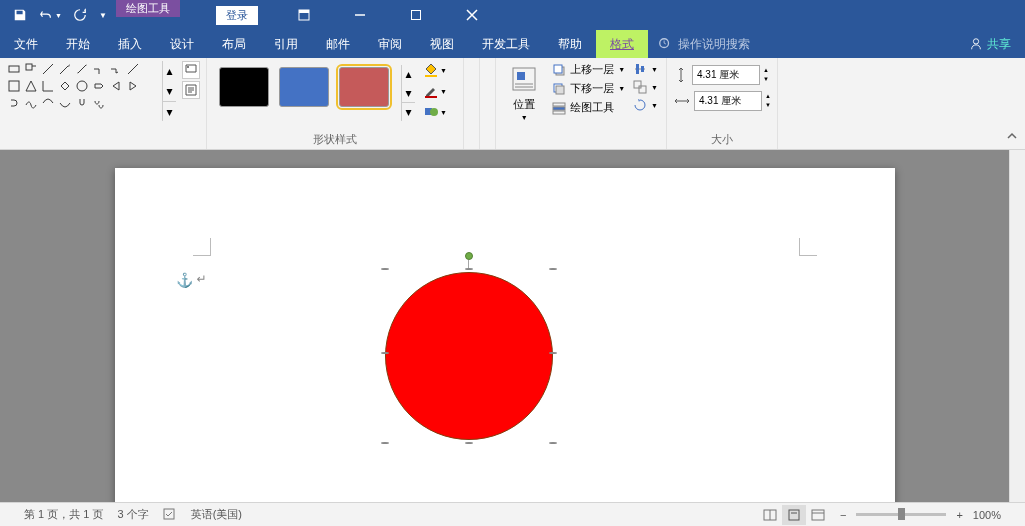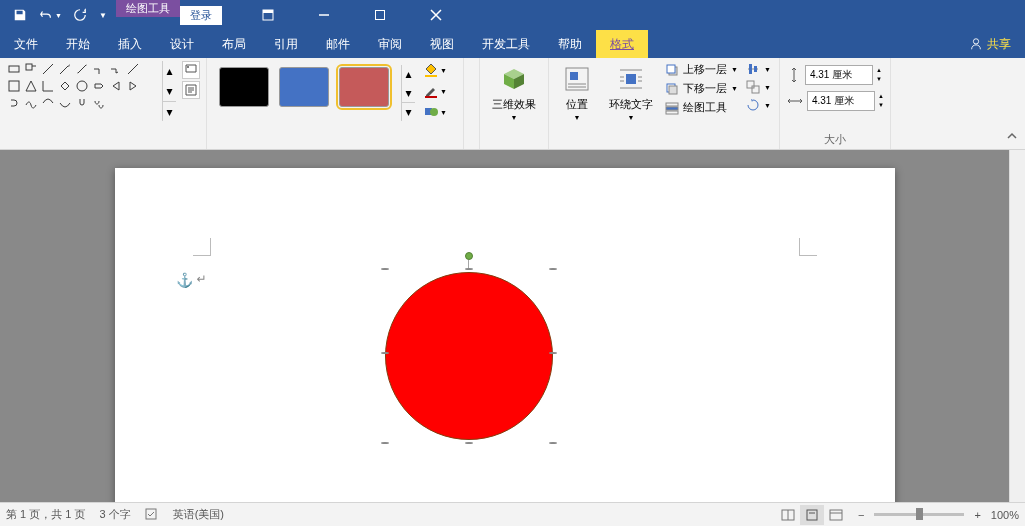--- a/index.html
+++ b/index.html
@@ -2,30 +2,30 @@
 <html><head>
 <meta charset="utf-8">
 <style>
 * { margin: 0; padding: 0; box-sizing: border-box; font-family: "Microsoft YaHei", sans-serif; }
 body { width: 1025px; height: 526px; background: #fff; overflow: hidden; font-size: 12px; }
 
 .titlebar { height: 30px; background: #2b579a; display: flex; align-items: center; color: #fff; }
 .qat { display: flex; align-items: center; gap: 2px; padding: 0 6px; }
 .qat-btn { width: 28px; height: 26px; display: flex; align-items: center; justify-content: center; cursor: pointer; }
 .title-center { flex: 1; text-align: center; font-size: 12px; }
-.win-controls { display: flex; align-items: center; gap: 16px; }
+.win-controls { display: flex; align-items: center; gap: 16px; margin-left: 36px; }
 .login-btn { background: #fff; color: #2b579a; padding: 2px 10px; margin-right: 10px; font-size: 11px; }
 .win-btn { width: 40px; height: 30px; display: flex; align-items: center; justify-content: center; cursor: pointer; }
 
 .tabbar { height: 28px; background: #2b579a; display: flex; align-items: stretch; }
 .tab { padding: 0 14px; color: #fff; font-size: 12px; display: flex; align-items: center; cursor: pointer; }
 .tab.context { background: #7b4fa0; position: relative; }
-.tab.context.active { background: #fde047; color: #7b4fa0; text-decoration: underline; }
+.tab.context.active { background: #bef264; color: #7b4fa0; text-decoration: underline; }
 .search-area { display: flex; align-items: center; color: #b8c7e0; margin-left: 10px; font-size: 12px; gap: 6px; }
-.share-btn { margin-left: auto; padding: 0 14px; color: #fde047; display: flex; align-items: center; gap: 4px; }
+.share-btn { margin-left: auto; padding: 0 14px; color: #5eead4; display: flex; align-items: center; gap: 4px; }
 
 .ribbon { height: 92px; background: #f3f3f3; border-bottom: 1px solid #d4d4d4; display: flex; position: relative; }
 .group { border-right: 1px solid #e1e1e1; display: flex; flex-direction: column; padding: 3px 6px 0; }
 .group-content { flex: 1; display: flex; align-items: flex-start; gap: 4px; }
 .group-label { text-align: center; font-size: 11px; color: #666; padding: 2px 0; position: relative; }
 
 .shapes-gallery { width: 150px; }
 .shapes-grid { display: flex; flex-wrap: wrap; gap: 1px; width: 135px; }
 .shape-cell { width: 16px; height: 16px; display: flex; align-items: center; justify-content: center; border: 1px solid transparent; cursor: pointer; }
 .gallery-expand { width: 14px; display: flex; flex-direction: column; border-left: 1px solid #ccc; margin-left: 2px; }
@@ -64,21 +64,21 @@
 .circle { width: 100%; height: 100%; background: #ff0000; border-radius: 50%; border: 1px solid #843c0c; }
 .handle { width: 8px; height: 8; background: #a6a6a6; border: 1px solid #888; border-radius: 50%; position: absolute; }
 .h-nw { top: -4px; left: -4px; } .h-n { top: -4px; left: calc(50% - 4px); } .h-ne { top: -4px; right: -4px; }
 .h-w { top: calc(50% - 4px); left: -4px; } .h-e { top: calc(50% - 4px); right: -4px; }
 .h-sw { bottom: -4px; left: -4px; } .h-s { bottom: -4px; left: calc(50% - 4px); } .h-se { bottom: -4px; right: -4px; }
 .rot-handle { width: 8px; height: 8px; background: #70ad47; border: 1px solid #548235; border-radius: 50%; position: absolute; top: -20px; left: calc(50% - 4px); }
 .rot-line { position: absolute; top: -12px; left: calc(50% - 0.5px); width: 1px; height: 10px; background: #a6a6a6; }
 
 .vscroll { width: 16px; background: #f0f0f0; border-left: 1px solid #ddd; }
 
-.statusbar { height: 24px; background: #f3f3f3; border-top: 1px solid #d4d4d4; display: flex; align-items: center; font-size: 11px; color: #555; padding: 0 6px; gap: 14px; }
+.statusbar { height: 24px; background: #f3f3f3; border-top: 1px solid #d4d4d4; display: flex; align-items: center; font-size: 11px; color: #555; padding: 0 24px; gap: 14px; }
 .status-right { margin-left: auto; display: flex; align-items: center; gap: 10px; }
 .view-btns { display: flex; }
 .view-btn { width: 24px; height: 20px; display: flex; align-items: center; justify-content: center; cursor: pointer; }
 .zoom-slider { width: 90px; height: 3px; background: #c0c0c0; position: relative; }
 .zoom-thumb { width: 7px; height: 12px; background: #888; position: absolute; left: 42px; top: -5px; }
 </style>
 </head>
 <body>
 
 <div class="titlebar">
@@ -138,20 +138,27 @@
   <div class="tab">插入</div>
   <div class="tab">设计</div>
   <div class="tab">布局</div>
   <div class="tab">引用</div>
   <div class="tab">邮件</div>
   <div class="tab">审阅</div>
   <div class="tab">视图</div>
   <div class="tab">开发工具</div>
   <div class="tab">帮助</div>
   <div class="tab context active">格式</div>
+  <div class="search-area">
+    <svg width="14" height="14" viewBox="0 0 16 16">
+        <circle cx="7" cy="7" r="5" fill="none" stroke="#b8c7e0" stroke-width="1.5"></circle>
+        <path d="M7 4v3l2 1" stroke="#b8c7e0" fill="none"></path>
+      </svg>
+    <span>操作说明搜索</span>
+  </div>
   <div class="share-btn">
     <svg width="14" height="14" viewBox="0 0 16 16">
         <circle cx="8" cy="5" r="3" fill="none" stroke="#fff"></circle>
         <path d="M3 14c0-3 2-5 5-5s5 2 5 5" fill="none" stroke="#fff"></path>
       </svg>
     <span>共享</span>
   </div>
 </div>
 
 <div class="ribbon">
@@ -324,70 +331,43 @@
           </div>
         <div class="color-btn">
             <svg width="16" height="16" viewBox="0 0 16 16">
               <rect x="2" y="4" width="7" height="7" fill="#4472c4"></rect>
               <circle cx="11" cy="8" r="4" fill="#70ad47"></circle>
             </svg>
             <span style="font-size:7px">▼</span>
           </div>
       </div>
     </div>
+    <div class="group-label">形状样式</div>
   </div>
 
   <div class="group">
     <div class="group-label">&nbsp;</div>
   </div>
 
   <div class="group">
-    <div class="group-content">
-      <div class="big-btn">
-        <div class="big-icon">
-            <svg width="30" height="30" viewBox="0 0 30 30">
-              <path d="M5 10l10-5 10 5-10 5z" fill="#a8d08d"></path>
-              <path d="M5 10v10l10 5V15z" fill="#70ad47"></path>
-              <path d="M25 10v10l-10 5V15z" fill="#548235"></path>
-            </svg>
-          </div>
-        <span>三维效果</span>
-          <span style="font-size:7px">▼</span>
-      </div>
-    </div>
     <div class="group-label">&nbsp;</div>
   </div>
 
   <div class="group">
     <div class="group-content">
       <div class="big-btn">
         <div class="big-icon">
             <svg width="30" height="30" viewBox="0 0 30 30">
               <rect x="4" y="4" width="22" height="22" fill="none" stroke="#888"></rect>
               <rect x="8" y="8" width="8" height="8" fill="#4472c4"></rect>
               <line x1="6" y1="20" x2="24" y2="20" stroke="#888"></line>
               <line x1="6" y1="23" x2="24" y2="23" stroke="#888"></line>
             </svg>
           </div>
         <span>位置</span>
-          <span style="font-size:7px">▼</span>
-      </div>
-      <div class="big-btn">
-        <div class="big-icon">
-            <svg width="30" height="30" viewBox="0 0 30 30">
-              <rect x="10" y="10" width="10" height="10" fill="#4472c4"></rect>
-              <line x1="4" y1="6" x2="26" y2="6" stroke="#888"></line>
-              <line x1="4" y1="13" x2="8" y2="13" stroke="#888"></line>
-              <line x1="22" y1="13" x2="26" y2="13" stroke="#888"></line>
-              <line x1="4" y1="17" x2="8" y2="17" stroke="#888"></line>
-              <line x1="22" y1="17" x2="26" y2="17" stroke="#888"></line>
-              <line x1="4" y1="24" x2="26" y2="24" stroke="#888"></line>
-            </svg>
-          </div>
-        <span>环绕文字</span>
           <span style="font-size:7px">▼</span>
       </div>
       <div class="arrange-list">
         <div class="arrange-item">
             <svg class="small-ic" viewBox="0 0 14 14">
               <rect x="4" y="4" width="8" height="8" fill="#ddd" stroke="#888"></rect>
               <rect x="2" y="2" width="8" height="8" fill="#fff" stroke="#4472c4"></rect>
             </svg>
             <span>上移一层</span> 
             <span style="font-size:7px">▼</span>

